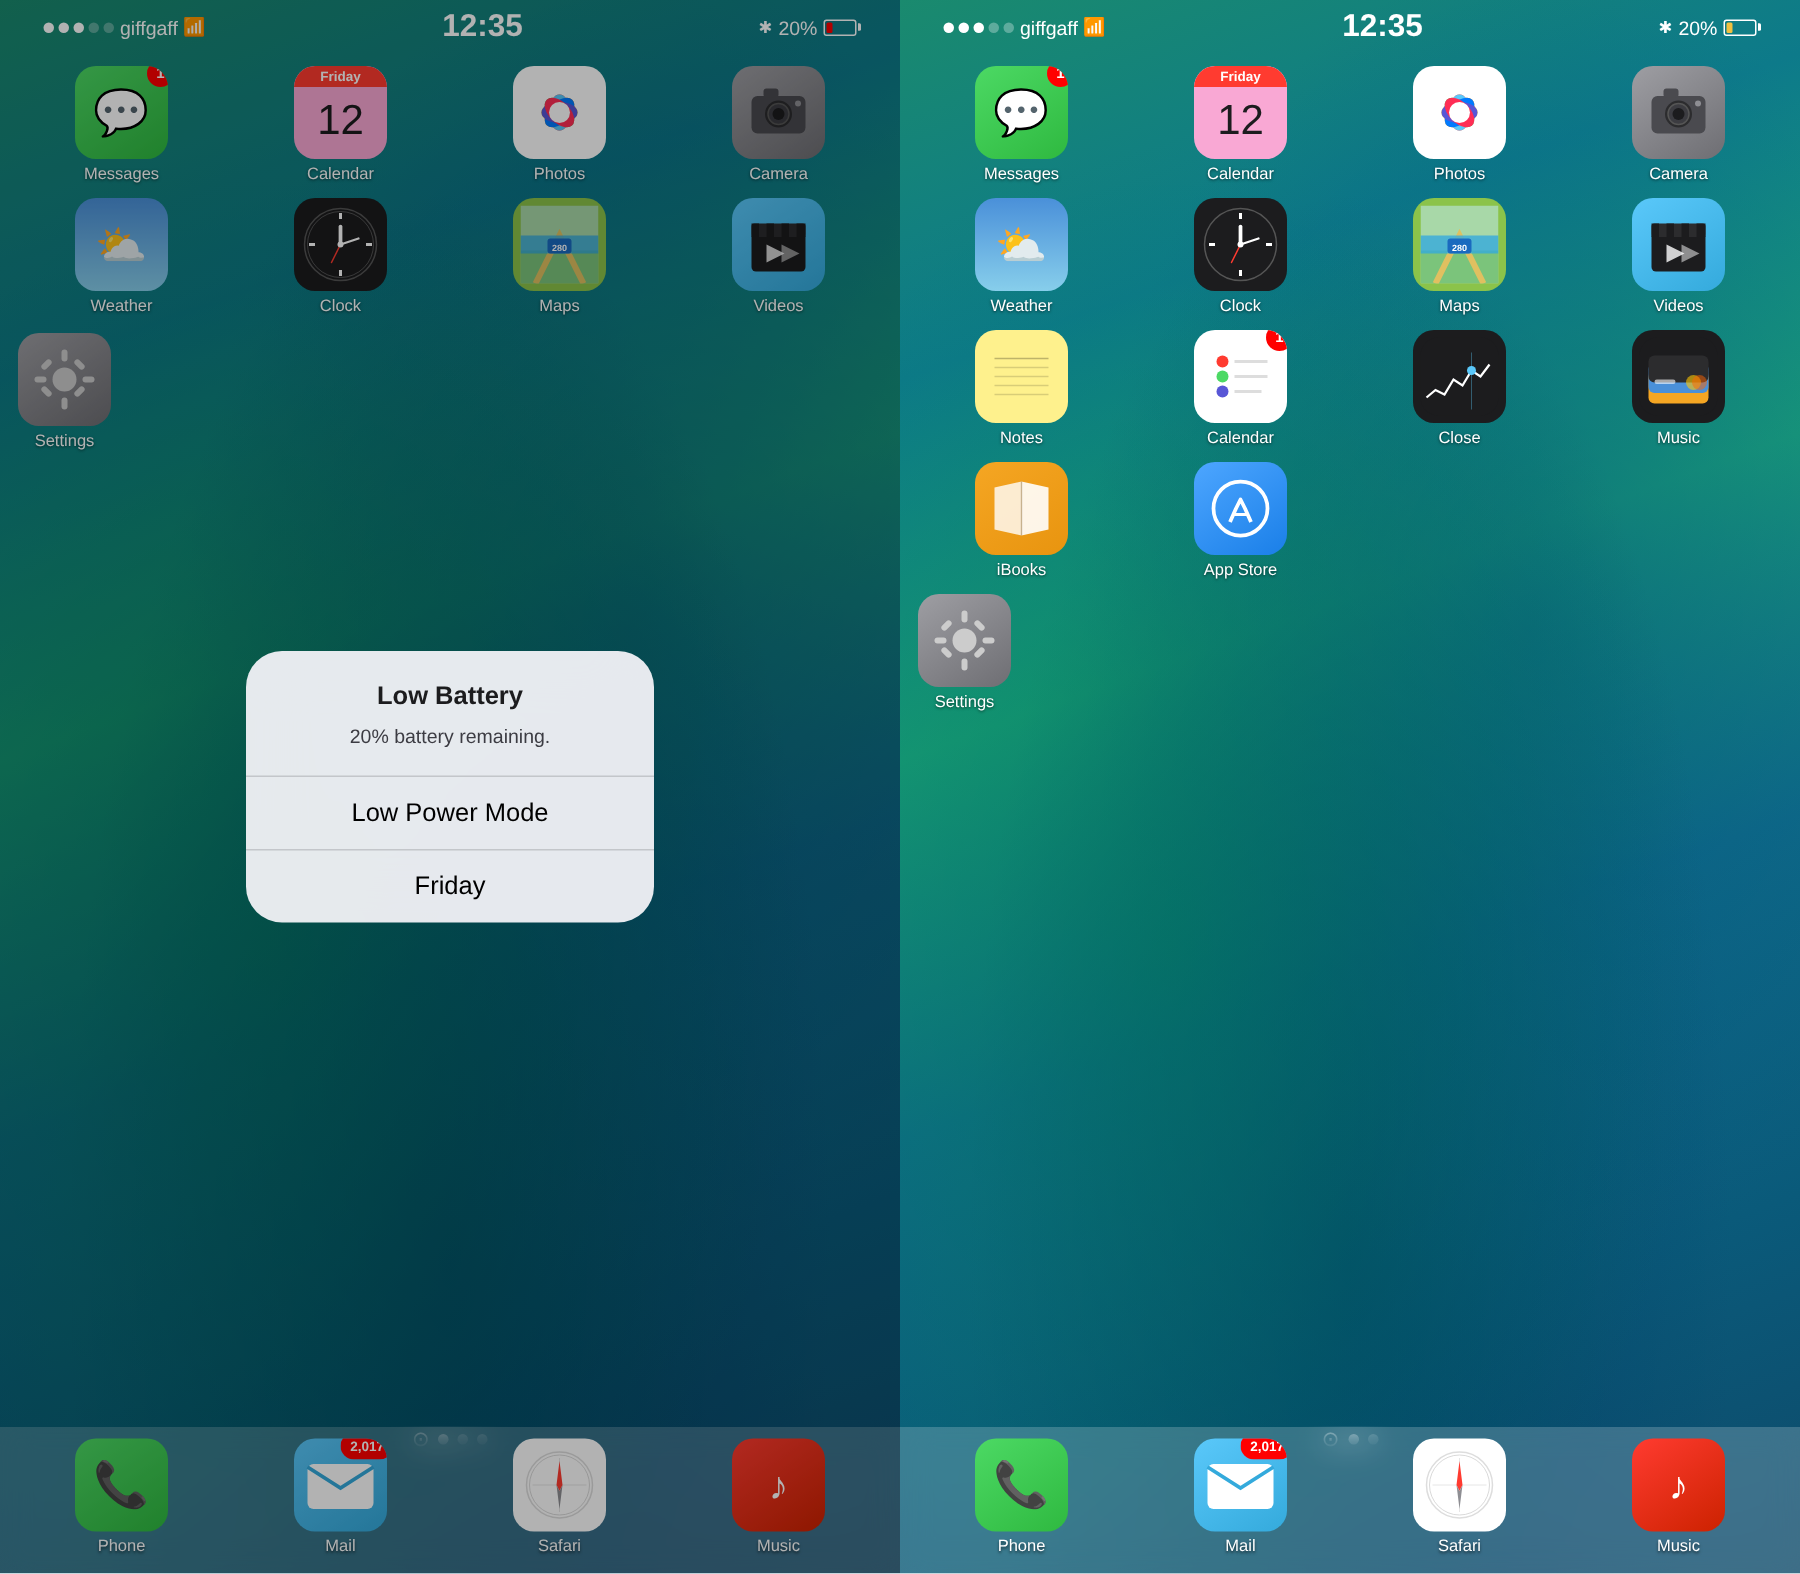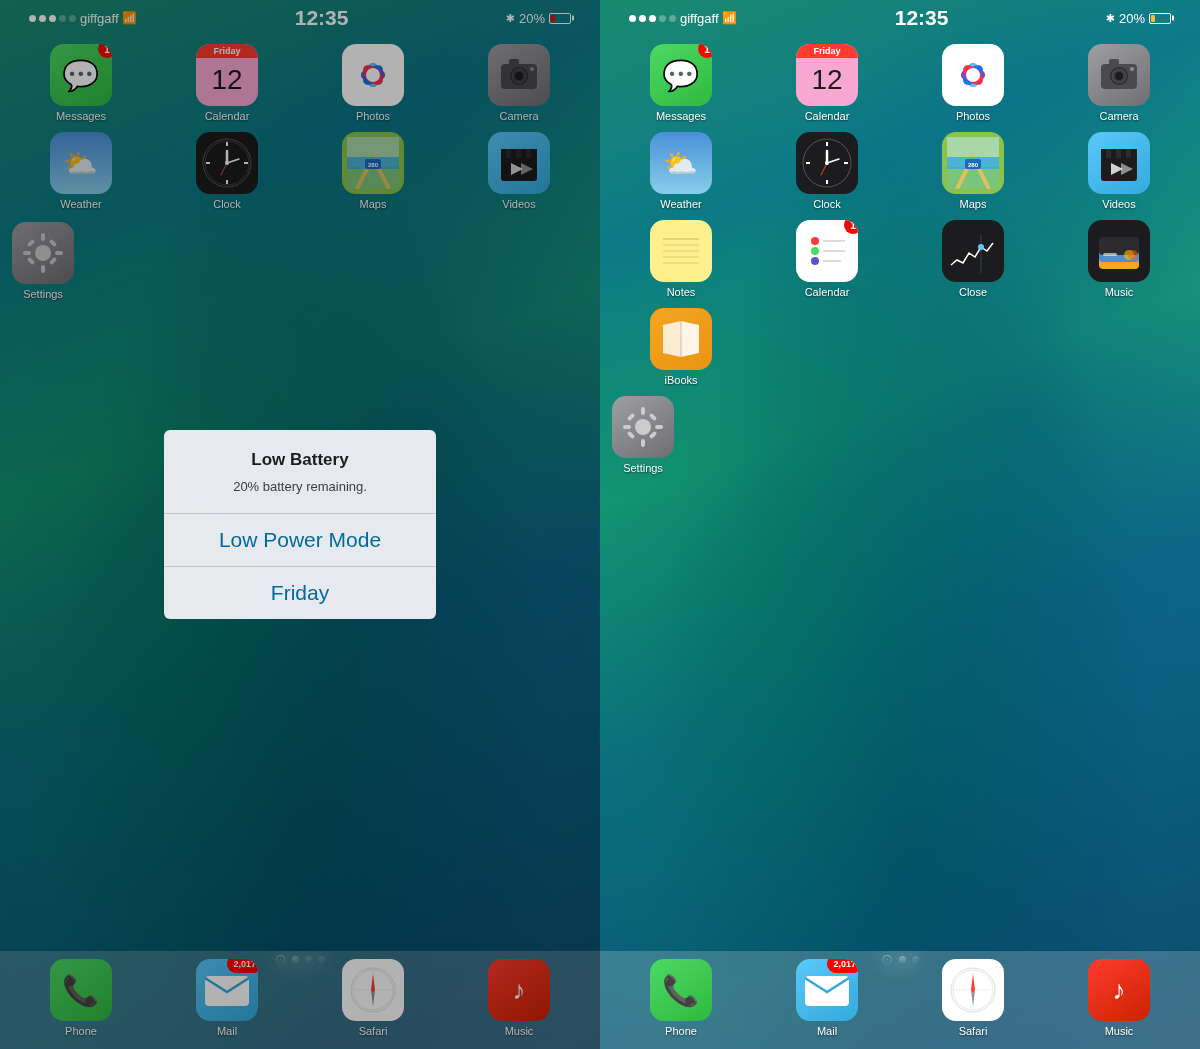--- a/index.html
+++ b/index.html
@@ -174,21 +174,21 @@
       inset: 0;
       z-index: 50;
       display: flex;
       align-items: center;
       justify-content: center;
       background: rgba(0,0,0,0.3);
     }
     .alert-box {
       background: rgba(242,242,247,0.95);
       backdrop-filter: blur(20px);
-      border-radius: 6px;
+      border-radius: 24px;
       width: 272px;
       overflow: hidden;
     }
     .alert-content {
       padding: 20px 16px 16px;
       text-align: center;
     }
     .alert-title {
       font-size: 17px;
       font-weight: 700;
@@ -202,22 +202,22 @@
     }
     .alert-divider {
       height: 1px;
       background: rgba(0,0,0,0.15);
     }
     .alert-button {
       display: block;
       width: 100%;
       padding: 14px;
       text-align: center;
-      font-size: 21px;
-      color: #0369a1;
+      font-size: 17px;
+      color: #000000;
       background: none;
       border: none;
       cursor: pointer;
       font-weight: 400;
     }
 
     
     .clock-face {
       width: 52px;
       height: 52px;
@@ -656,20 +656,31 @@
 
           <path d="M8,12 L26,8 L26,44 L8,40 Z" fill="rgba(255,255,255,0.8)"></path>
           <path d="M44,12 L26,8 L26,44 L44,40 Z" fill="rgba(255,255,255,0.9)"></path>
           <line x1="26" y1="8" x2="26" y2="44" stroke="rgba(0,0,0,0.2)" stroke-width="1"></line>
         </svg>
       </div>
       <span class="app-label">iBooks</span>
     </div>
 
 
+    <div class="app-icon">
+      <div class="app-icon-img" style="background:linear-gradient(145deg,#4da6ff,#1a7fe8);">
+        <svg viewBox="0 0 52 52" width="52" height="52">
+
+          <circle cx="26" cy="26" r="18" fill="none" stroke="white" stroke-width="2.5"></circle>
+          <path d="M19,35 L23,26 L26,20 L29,26 L33,35" fill="none" stroke="white" stroke-width="2.5" stroke-linejoin="round"></path>
+          <line x1="21" y1="30" x2="31" y2="30" stroke="white" stroke-width="2"></line>
+        </svg>
+      </div>
+      <span class="app-label">App Store</span>
+    </div>
 
   </div>
 
   <div style="position:relative;z-index:5;padding:2px 12px 0;display:flex;justify-content:flex-start;">
     <div class="app-icon">
       <div class="app-icon-img" style="background:linear-gradient(145deg,#9e9ea3,#6e6e73);">
         <svg viewBox="0 0 52 52" width="52" height="52">
           <circle cx="26" cy="26" r="8" fill="#ccc"></circle>
           <g fill="#ccc">
             <rect x="24" y="6" width="4" height="8" rx="2"></rect>

